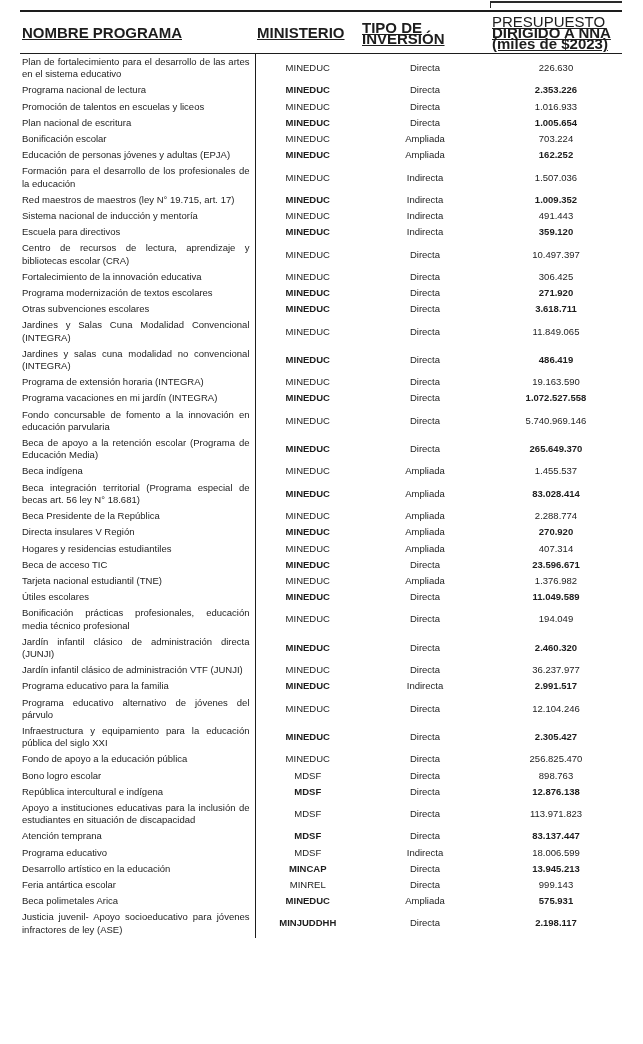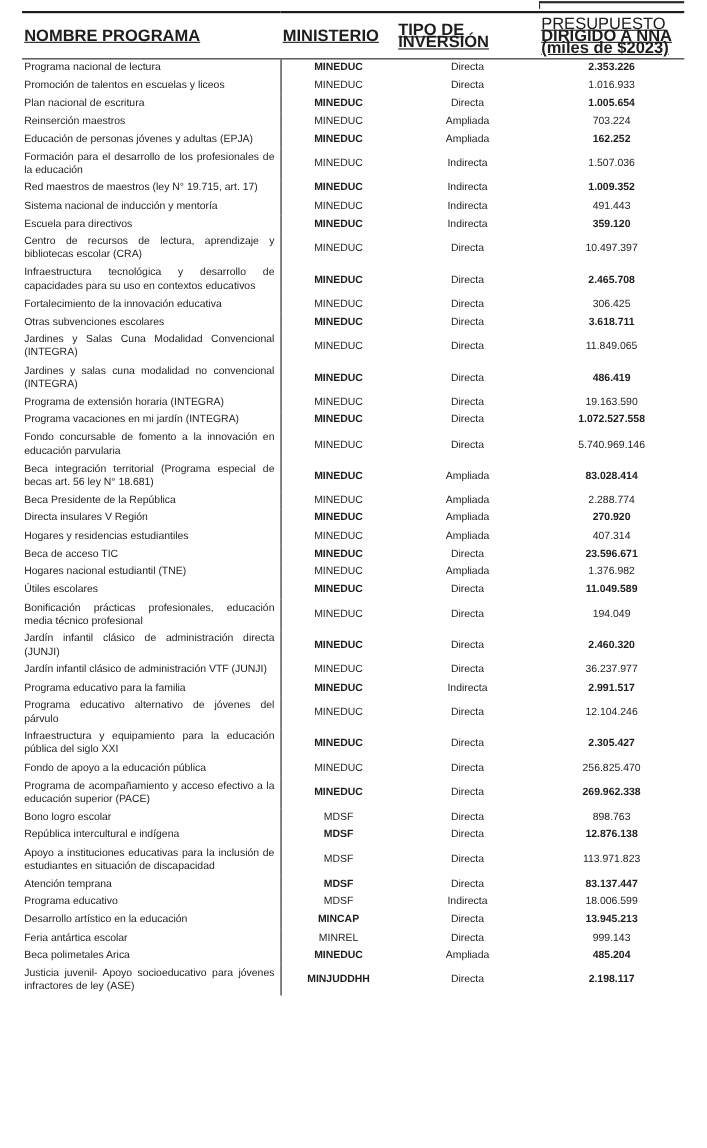--- a/index.html
+++ b/index.html
@@ -57,40 +57,46 @@
       <th>MINISTERIO</th>
       <th>TIPO DE INVERSIÓN</th>
       <th>
         <div class="hdr-light">PRESUPUESTO</div>
         <div>DIRIGIDO A NNA</div>
         <div>(miles de $2023)</div>
       </th>
     </tr>
   </thead>
   <tbody id="table-body">
+      <tr>
+        <td class="name">Plan de fortalecimiento para el desarrollo de las artes en el sistema educativo</td>
+        <td class="center min">MINEDUC</td>
+        <td class="center inv">Directa</td>
+        <td class="center bud">226.630</td>
+      </tr>
       <tr class="em">
         <td class="name">Programa nacional de lectura</td>
         <td class="center min">MINEDUC</td>
         <td class="center inv">Directa</td>
         <td class="center bud">2.353.226</td>
       </tr>
       <tr>
         <td class="name">Promoción de talentos en escuelas y liceos</td>
         <td class="center min">MINEDUC</td>
         <td class="center inv">Directa</td>
         <td class="center bud">1.016.933</td>
       </tr>
       <tr class="em">
         <td class="name">Plan nacional de escritura</td>
         <td class="center min">MINEDUC</td>
         <td class="center inv">Directa</td>
         <td class="center bud">1.005.654</td>
       </tr>
       <tr>
-        <td class="name">Reinserción maestros</td>
+        <td class="name">Bonificación escolar</td>
         <td class="center min">MINEDUC</td>
         <td class="center inv">Ampliada</td>
         <td class="center bud">703.224</td>
       </tr>
       <tr class="em">
         <td class="name">Educación de personas jóvenes y adultas (EPJA)</td>
         <td class="center min">MINEDUC</td>
         <td class="center inv">Ampliada</td>
         <td class="center bud">162.252</td>
       </tr>
@@ -117,33 +123,33 @@
         <td class="center min">MINEDUC</td>
         <td class="center inv">Indirecta</td>
         <td class="center bud">359.120</td>
       </tr>
       <tr>
         <td class="name">Centro de recursos de lectura, aprendizaje y bibliotecas escolar (CRA)</td>
         <td class="center min">MINEDUC</td>
         <td class="center inv">Directa</td>
         <td class="center bud">10.497.397</td>
       </tr>
-      <tr class="em">
-        <td class="name">Infraestructura tecnológica y desarrollo de capacidades para su uso en contextos educativos</td>
-        <td class="center min">MINEDUC</td>
-        <td class="center inv">Directa</td>
-        <td class="center bud">2.465.708</td>
-      </tr>
       <tr>
         <td class="name">Fortalecimiento de la innovación educativa</td>
         <td class="center min">MINEDUC</td>
         <td class="center inv">Directa</td>
         <td class="center bud">306.425</td>
       </tr>
       <tr class="em">
+        <td class="name">Programa modernización de textos escolares</td>
+        <td class="center min">MINEDUC</td>
+        <td class="center inv">Directa</td>
+        <td class="center bud">271.920</td>
+      </tr>
+      <tr class="em">
         <td class="name">Otras subvenciones escolares</td>
         <td class="center min">MINEDUC</td>
         <td class="center inv">Directa</td>
         <td class="center bud">3.618.711</td>
       </tr>
       <tr>
         <td class="name">Jardines y Salas Cuna Modalidad Convencional (INTEGRA)</td>
         <td class="center min">MINEDUC</td>
         <td class="center inv">Directa</td>
         <td class="center bud">11.849.065</td>
@@ -166,20 +172,32 @@
         <td class="center inv">Directa</td>
         <td class="center bud">1.072.527.558</td>
       </tr>
       <tr>
         <td class="name">Fondo concursable de fomento a la innovación en educación parvularia</td>
         <td class="center min">MINEDUC</td>
         <td class="center inv">Directa</td>
         <td class="center bud">5.740.969.146</td>
       </tr>
       <tr class="em">
+        <td class="name">Beca de apoyo a la retención escolar (Programa de Educación Media)</td>
+        <td class="center min">MINEDUC</td>
+        <td class="center inv">Directa</td>
+        <td class="center bud">265.649.370</td>
+      </tr>
+      <tr>
+        <td class="name">Beca indígena</td>
+        <td class="center min">MINEDUC</td>
+        <td class="center inv">Ampliada</td>
+        <td class="center bud">1.455.537</td>
+      </tr>
+      <tr class="em">
         <td class="name">Beca integración territorial (Programa especial de becas art. 56 ley N° 18.681)</td>
         <td class="center min">MINEDUC</td>
         <td class="center inv">Ampliada</td>
         <td class="center bud">83.028.414</td>
       </tr>
       <tr>
         <td class="name">Beca Presidente de la República</td>
         <td class="center min">MINEDUC</td>
         <td class="center inv">Ampliada</td>
         <td class="center bud">2.288.774</td>
@@ -196,21 +214,21 @@
         <td class="center inv">Ampliada</td>
         <td class="center bud">407.314</td>
       </tr>
       <tr class="em">
         <td class="name">Beca de acceso TIC</td>
         <td class="center min">MINEDUC</td>
         <td class="center inv">Directa</td>
         <td class="center bud">23.596.671</td>
       </tr>
       <tr>
-        <td class="name">Hogares nacional estudiantil (TNE)</td>
+        <td class="name">Tarjeta nacional estudiantil (TNE)</td>
         <td class="center min">MINEDUC</td>
         <td class="center inv">Ampliada</td>
         <td class="center bud">1.376.982</td>
       </tr>
       <tr class="em">
         <td class="name">Útiles escolares</td>
         <td class="center min">MINEDUC</td>
         <td class="center inv">Directa</td>
         <td class="center bud">11.049.589</td>
       </tr>
@@ -248,26 +266,20 @@
         <td class="name">Infraestructura y equipamiento para la educación pública del siglo XXI</td>
         <td class="center min">MINEDUC</td>
         <td class="center inv">Directa</td>
         <td class="center bud">2.305.427</td>
       </tr>
       <tr>
         <td class="name">Fondo de apoyo a la educación pública</td>
         <td class="center min">MINEDUC</td>
         <td class="center inv">Directa</td>
         <td class="center bud">256.825.470</td>
-      </tr>
-      <tr class="em">
-        <td class="name">Programa de acompañamiento y acceso efectivo a la educación superior (PACE)</td>
-        <td class="center min">MINEDUC</td>
-        <td class="center inv">Directa</td>
-        <td class="center bud">269.962.338</td>
       </tr>
       <tr>
         <td class="name">Bono logro escolar</td>
         <td class="center min">MDSF</td>
         <td class="center inv">Directa</td>
         <td class="center bud">898.763</td>
       </tr>
       <tr class="em">
         <td class="name">República intercultural e indígena</td>
         <td class="center min">MDSF</td>
@@ -301,21 +313,21 @@
       <tr>
         <td class="name">Feria antártica escolar</td>
         <td class="center min">MINREL</td>
         <td class="center inv">Directa</td>
         <td class="center bud">999.143</td>
       </tr>
       <tr class="em">
         <td class="name">Beca polimetales Arica</td>
         <td class="center min">MINEDUC</td>
         <td class="center inv">Ampliada</td>
-        <td class="center bud">485.204</td>
+        <td class="center bud">575.931</td>
       </tr>
       <tr class="em">
         <td class="name">Justicia juvenil- Apoyo socioeducativo para jóvenes infractores de ley (ASE)</td>
         <td class="center min">MINJUDDHH</td>
         <td class="center inv">Directa</td>
         <td class="center bud">2.198.117</td>
       </tr>
     </tbody>
 </table>
 

